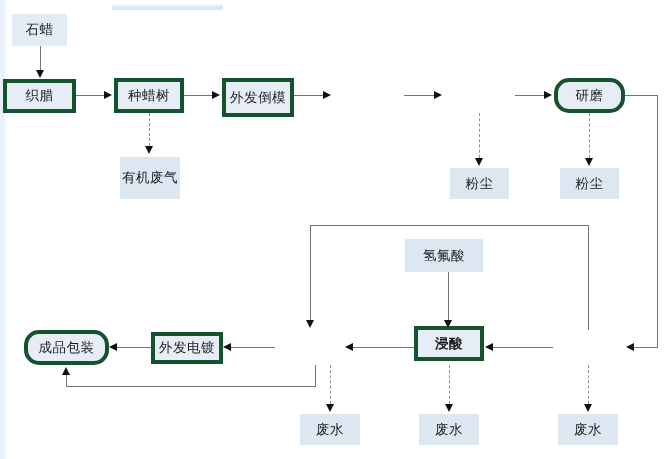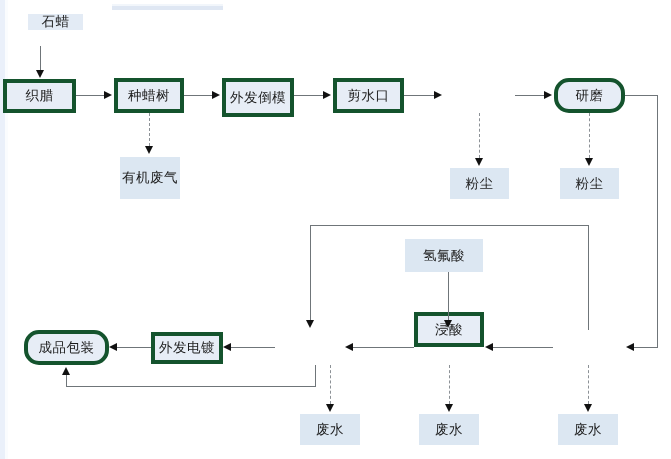--- a/index.html
+++ b/index.html
@@ -107,43 +107,42 @@
 </head>
 <body>
 
 <div id="canvas">
 
   <div class="edge-strip-left"></div>
   <div class="edge-strip-left2"></div>
   <div class="top-bar"></div>
   <div class="top-bar-hi"></div>
 
-  <div class="node material" style="left:28px; top:14px; width:55px; height:16px;">石蜡</div>
+  <div class="node material" style="left:12px; top:14px; width:55px; height:32px;">石蜡</div>
 
   <div class="node process" style="left:3px; top:79px; width:73px; height:34px;">织腊</div>
 
   <div class="node process" style="left:114px; top:78px; width:70px; height:35px;">种蜡树</div>
 
   <div class="node waste" style="left:120px; top:157px; width:60px; height:42px;">有机废气</div>
 
   <div class="node process" style="left:222px; top:78px; width:72px; height:39px;">外发倒模</div>
 
-  <div class="node process" style="left:333px; top:78px; width:71px; height:35px;">剪水口</div>
 
 
   <div class="node waste" style="left:450px; top:168px; width:59px; height:31px;">粉尘</div>
 
   <div class="node process" style="left:554px; top:78px; width:71px; height:35px;border-radius:15px;">研磨</div>
 
   <div class="node waste" style="left:560px; top:168px; width:59px; height:31px;">粉尘</div>
 
   <div class="node waste" style="left:405px; top:239px; width:78px; height:33px;">氢氟酸</div>
 
 
-  <div class="node process" style="left:414px; top:312px; width:70px; height:35px;">浸酸</div>
+  <div class="node process" style="left:414px; top:326px; width:70px; height:35px;font-weight:bold;">浸酸</div>
 
 
   <div class="node process" style="left:151px; top:332px; width:72px; height:32px;">外发电镀</div>
 
   <div class="node process" style="left:24px; top:330px; width:85px; height:35px;border-radius:15px;">成品包装</div>
 
   <div class="node waste" style="left:300px; top:414px; width:60px; height:31px;">废水</div>
 
   <div class="node waste" style="left:419px; top:414px; width:60px; height:31px;">废水</div>
 

